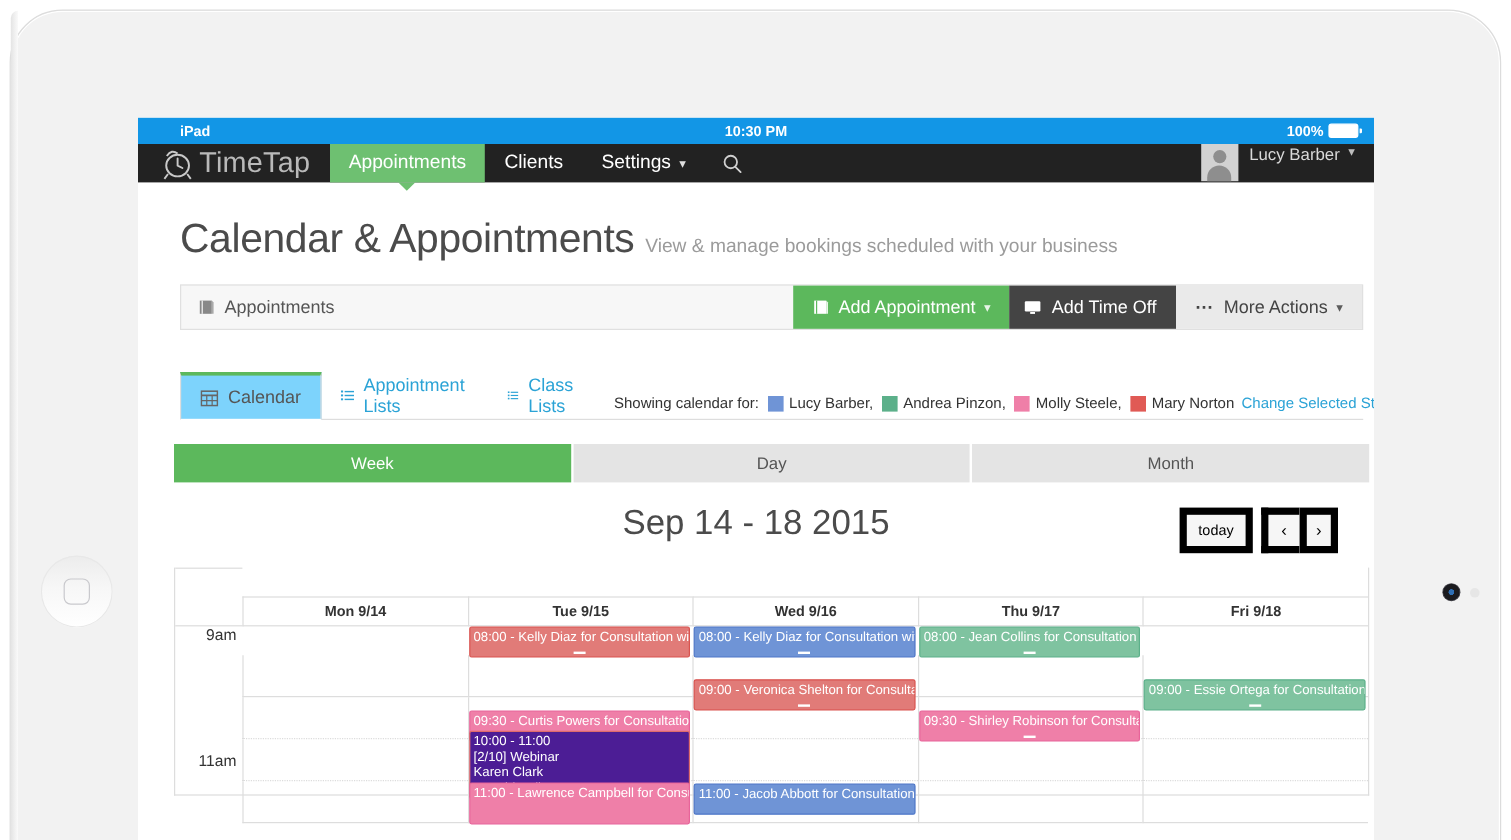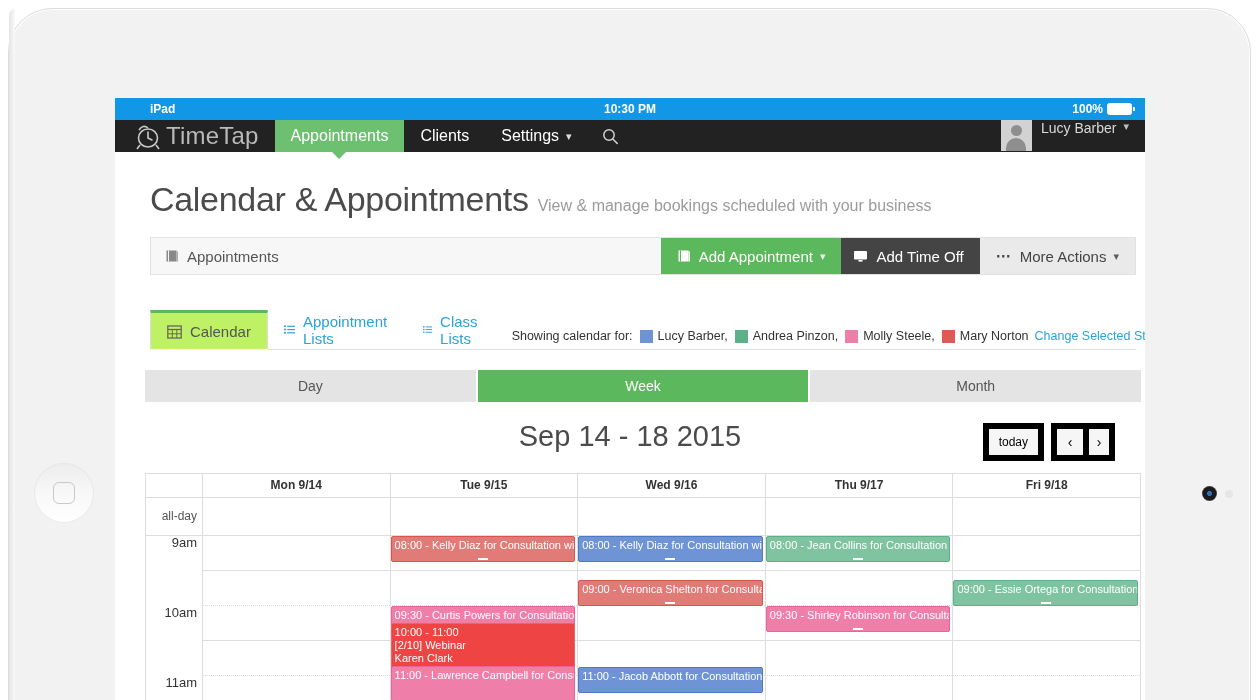--- a/index.html
+++ b/index.html
@@ -199,21 +199,21 @@
   }
   .tab {
     display: flex; align-items: center; gap: 8px;
     height: 39px;
     padding: 0 16px;
     font-size: 15px;
     color: #2ba3d6;
   }
   .tab.active {
     color: #555;
-    background: #bef264;
+    background: #7dd3fc;
     border: 1px solid #dddddd;
     border-bottom: 1px solid #ffffff;
     border-top: 3px solid #5cb85c;
     margin-bottom: -1px;
     height: 40px;
   }
   .legend {
     margin-left: 12px;
     font-size: 12.5px;
     color: #333;
@@ -289,21 +289,21 @@
     border-bottom: 1px solid #dddddd;
     font-weight: bold;
     color: #333;
     font-size: 12px;
     text-align: center;
     padding: 4px 0 5px;
   }
   .cell { border-left: 1px solid #dddddd; }
   .cell:first-child { border-left: none; }
   .col-time { width: 56px; flex: none; text-align: right; }
-  .col-day  { flex: 1; position: relative; }
+  .col-day  { flex: 1; position: relative; margin-top: 24px; }
 
   .allday-row .cell { height: 38px; border-bottom: 1px solid #dddddd; }
   .allday-row .col-time {
     color: #555; font-size: 12px;
     padding: 11px 5px 0 0;
   }
 
   .slot-row { height: 35px; }
   .slot-row .cell { height: 35px; }
   .slot-row .col-time {
@@ -489,25 +489,25 @@
         <span>Andrea Pinzon,</span>
         <span class="swatch" style="background:#ef7fa8"></span>
         <span>Molly Steele,</span>
         <span class="swatch" style="background:#e05a55"></span>
         <span>Mary Norton</span>
         <a href="#">Change Selected Staff</a>
       </div>
     </div>
 
     <div class="view-toggle">
+      <div class="view-btn active">
+        <span>Week</span>
+      </div>
       <div class="view-btn">
         <span>Day</span>
-      </div>
-      <div class="view-btn active">
-        <span>Week</span>
       </div>
       <div class="view-btn">
         <span>Month</span>
       </div>
     </div>
 
     <div class="date-row">
       <div class="date-title">Sep 14 - 18 2015</div>
       <div class="date-nav">
         <div class="dn-btn dn-today">today</div>
@@ -520,49 +520,33 @@
 
       <div class="cal-row cal-head">
         <div class="cell col-time">&nbsp;</div>
         <div class="cell col-day">Mon 9/14</div>
         <div class="cell col-day">Tue 9/15</div>
         <div class="cell col-day">Wed 9/16</div>
         <div class="cell col-day">Thu 9/17</div>
         <div class="cell col-day">Fri 9/18</div>
       </div>
 
-      <div class="cal-row allday-row">
-        <div class="cell col-time">all-day</div>
-        <div class="cell col-day"></div>
-        <div class="cell col-day"></div>
-        <div class="cell col-day"></div>
-        <div class="cell col-day"></div>
-        <div class="cell col-day"></div>
-      </div>
 
       <div class="grid-body">
         <div id="slots">
             <div class="cal-row slot-row hour">
               <div class="cell col-time">9am</div>
               <div class="cell col-day"></div>
               <div class="cell col-day"></div>
               <div class="cell col-day"></div>
               <div class="cell col-day"></div>
               <div class="cell col-day"></div>
             </div>
             <div class="cal-row slot-row half">
               <div class="cell col-time"></div>
-              <div class="cell col-day"></div>
-              <div class="cell col-day"></div>
-              <div class="cell col-day"></div>
-              <div class="cell col-day"></div>
-              <div class="cell col-day"></div>
-            </div>
-            <div class="cal-row slot-row hour">
-              <div class="cell col-time">10am</div>
               <div class="cell col-day"></div>
               <div class="cell col-day"></div>
               <div class="cell col-day"></div>
               <div class="cell col-day"></div>
               <div class="cell col-day"></div>
             </div>
             <div class="cal-row slot-row half">
               <div class="cell col-time"></div>
               <div class="cell col-day"></div>
               <div class="cell col-day"></div>
@@ -575,21 +559,21 @@
               <div class="cell col-day"></div>
               <div class="cell col-day"></div>
               <div class="cell col-day"></div>
               <div class="cell col-day"></div>
               <div class="cell col-day"></div>
             </div>
           </div>
         <div class="events-layer" id="events">
             <div class="event" style="background: rgb(225, 123, 120); border: 1px solid rgb(217, 83, 79); left: calc(20% + 1px); width: calc(20% - 3px); top: 0px; height: 26px;"><span>08:00 - Kelly Diaz for Consultation with Mary N</span><span class="ev-handle"><span></span></span></div>
             <div class="event" style="background: rgb(239, 127, 168); border: 1px solid rgb(232, 100, 154); left: calc(20% + 1px); width: calc(20% - 3px); top: 70px; height: 26px;"><span>09:30 - Curtis Powers for Consultation with Mo</span><span class="ev-handle"><span></span></span></div>
-            <div class="event multiline" style="background: #ef4444; border: 1px solid rgb(222, 107, 107); left: calc(20% + 1px); width: calc(20% - 3px); top: 87px; height: 57px;">
+            <div class="event multiline" style="background: #4c1d95; border: 1px solid rgb(222, 107, 107); left: calc(20% + 1px); width: calc(20% - 3px); top: 87px; height: 57px;">
               <span class="ev-line">10:00 - 11:00</span>
               <span class="ev-line">[2/10] Webinar</span>
               <span class="ev-line">Karen Clark</span>
               <span class="ev-line">Ronald Kelly</span>
               <span class="ev-handle"><span></span></span>
             </div>
             <div class="event" style="background: rgb(239, 127, 168); border: 1px solid rgb(232, 100, 154); left: calc(20% + 1px); width: calc(20% - 3px); top: 130px; height: 35px;"><span>11:00 - Lawrence Campbell for Consultation wi</span></div>
             <div class="event" style="background: rgb(111, 148, 214); border: 1px solid rgb(79, 119, 199); left: calc(40% + 1px); width: calc(20% - 3px); top: 0px; height: 26px;"><span>08:00 -  Kelly Diaz for Consultation with Lucy Ba</span><span class="ev-handle"><span></span></span></div>
             <div class="event" style="background: rgb(225, 123, 120); border: 1px solid rgb(217, 83, 79); left: calc(40% + 1px); width: calc(20% - 3px); top: 44px; height: 26px;"><span>09:00 - Veronica Shelton for Consultation with</span><span class="ev-handle"><span></span></span></div>
             <div class="event" style="background: rgb(111, 148, 214); border: 1px solid rgb(79, 119, 199); left: calc(40% + 1px); width: calc(20% - 3px); top: 131px; height: 26px;"><span>11:00 - Jacob Abbott for Consultation with Lucy</span></div>

